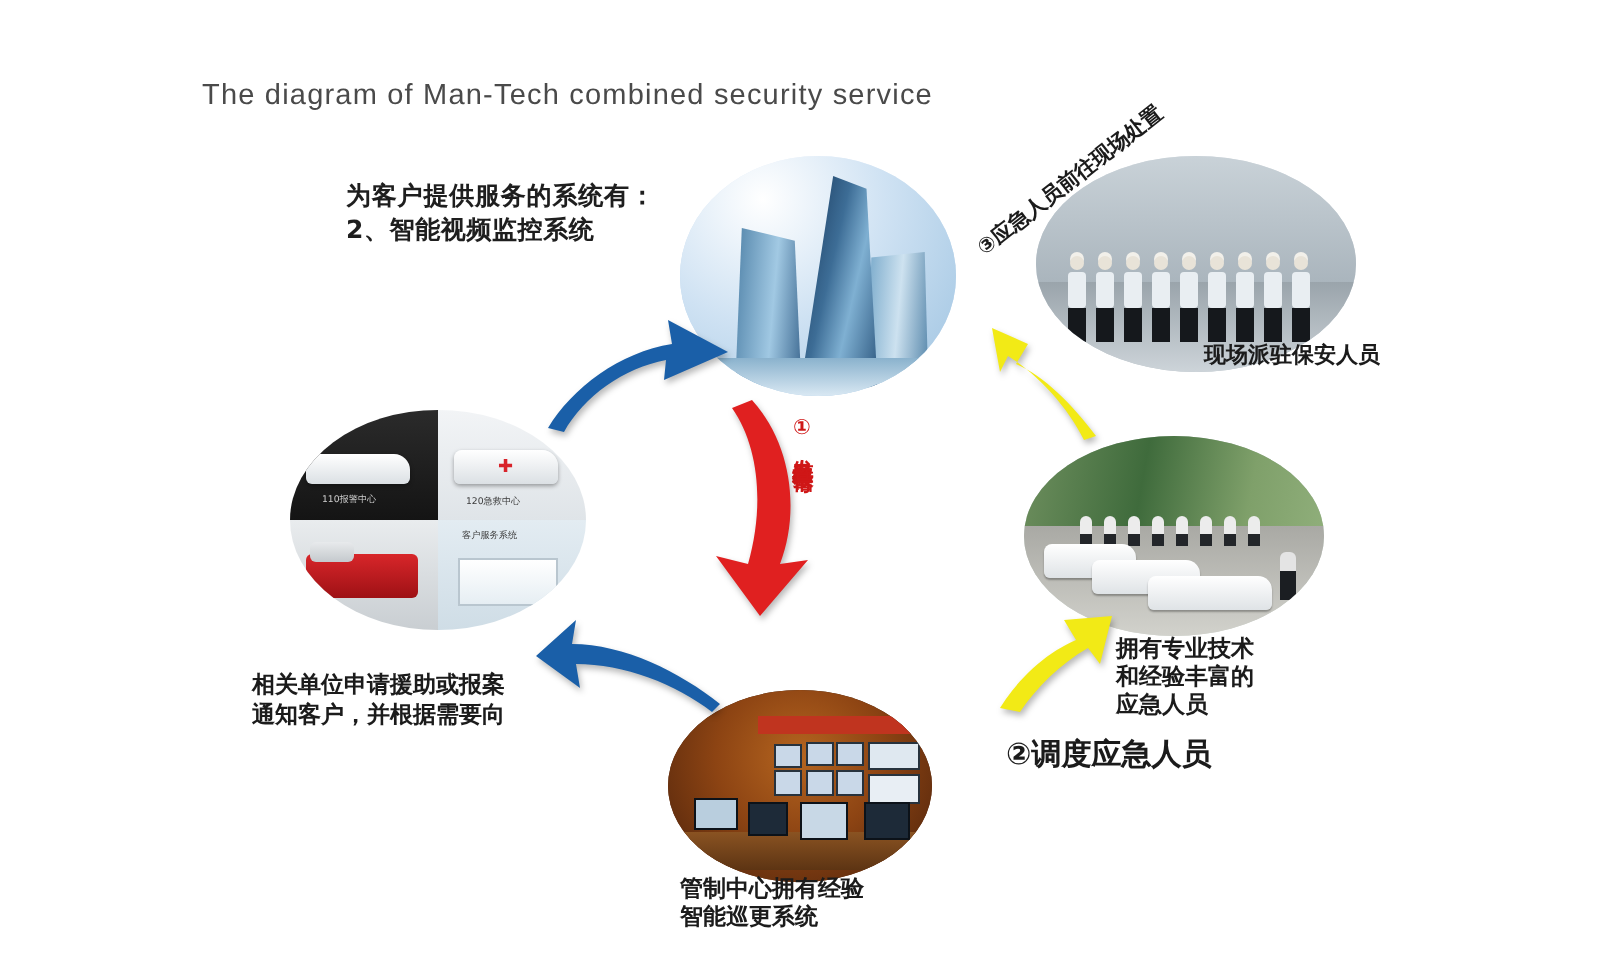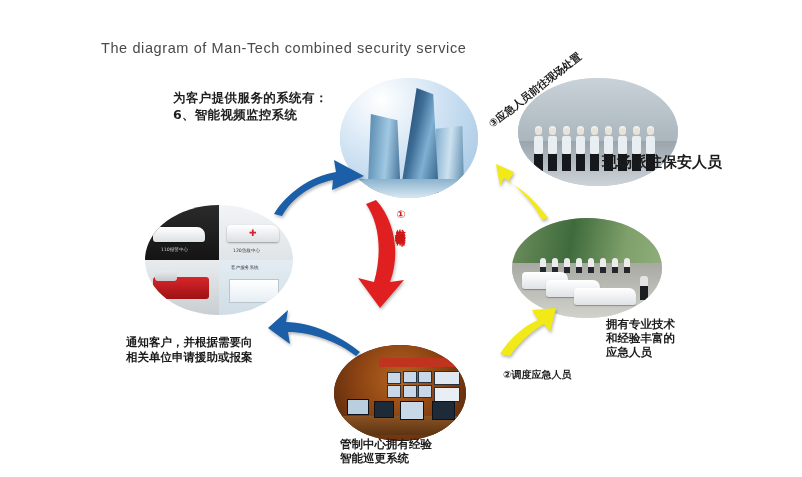--- a/index.html
+++ b/index.html
@@ -112,27 +112,27 @@
   #ph-emerg .cap{position:absolute;font-size:4.6px;color:#3a3a3a;white-space:nowrap;
     font-family:"DejaVu Sans",sans-serif;}
   #ph-emerg .tent{position:absolute;background:linear-gradient(#ffffff,#e6eef3);
     border:1px solid #b9c6cf;}
 
   
   .cap-blk{
     position:absolute;font-size:11.5px;font-weight:bold;color:#1b1b1b;
     line-height:15px;font-family:"DejaVu Sans",sans-serif;white-space:nowrap;
   }
-  #cap-guards{left:602px;top:155px;font-size:15px;}
-  #cap-respond{left:558px;top:317px;line-height:14px;margin-left:48px;}
+  #cap-guards{left:602px;top:170px;font-size:11px;}
+  #cap-respond{left:558px;top:317px;line-height:14px;}
   #cap-control{left:340px;top:437px;line-height:14px;}
   #cap-notify{left:126px;top:335px;line-height:15px;}
 
   
-  .step{position:absolute;font-size:10px;font-weight:bold;color:#1b1b1b;
+  .step{position:absolute;font-size:15px;font-weight:bold;color:#1b1b1b;
     font-family:"DejaVu Sans",sans-serif;white-space:nowrap;}
   #step2{left:503px;top:368px;}
   #step3{left:486px;top:120px;transform:rotate(-38deg);transform-origin:0 0;
     font-size:10.5px;}
 
   
   #step1{
     position:absolute;left:394px;top:208px;
     writing-mode:vertical-rl;text-orientation:upright;
     font-size:10.5px;font-weight:bold;color:#cf1717;
@@ -154,21 +154,21 @@
 </style>
 </head>
 <body>
 
 <div id="stage">
 
   <div class="title-en">The diagram of Man-Tech combined security service</div>
 
   <div class="svc-list">
     <div class="hdr">为客户提供服务的系统有：</div>
-    <div class="itm">6、智能视频监控系统</div>
+    <div class="itm">2、智能视频监控系统</div>
   </div>
 
   <div class="bubble" id="ph-building">
     <div class="sky"></div>
     <div class="tower2"></div>
     <div class="tower3"></div>
     <div class="tower"></div>
     <div class="ground"></div>
   </div>
 
@@ -280,22 +280,22 @@
     <div class="cross" style="left:104px;top:24px;font-size:9px">✚</div>
     <div class="cap" style="left:88px;top:43px">120急救中心</div>
 
     <div class="firetruck" style="left:8px;top:72px;width:56px;height:22px"></div>
     <div class="firetruck" style="left:10px;top:66px;width:22px;height:10px;background:linear-gradient(#e8eaec,#c4c9cd)"></div>
 
     <div class="tent" style="left:84px;top:74px;width:48px;height:22px"></div>
     <div class="cap" style="left:86px;top:60px">客户服务系统</div>
   </div>
   <div class="cap-blk" id="cap-notify">
+    <div>相关单位申请援助或报案</div>
     <div>通知客户，并根据需要向</div>
-    <div>相关单位申请援助或报案</div>
   </div>
 
 
   <div id="step1">①发出异常报警信号</div>
   <div class="step" id="step2">②调度应急人员</div>
   <div class="step" id="step3">③应急人员前往现场处置</div>
 
   <svg class="arrow shadow" style="left:270px;top:150px;width:100px;height:70px" viewBox="0 0 100 70">
     <path d="M4 64 C 16 44, 40 26, 66 22 L 64 10 L 94 26 L 62 40 L 63 30 C 42 34, 22 48, 12 66 Z" fill="#1a5fa8"></path>
   </svg>

